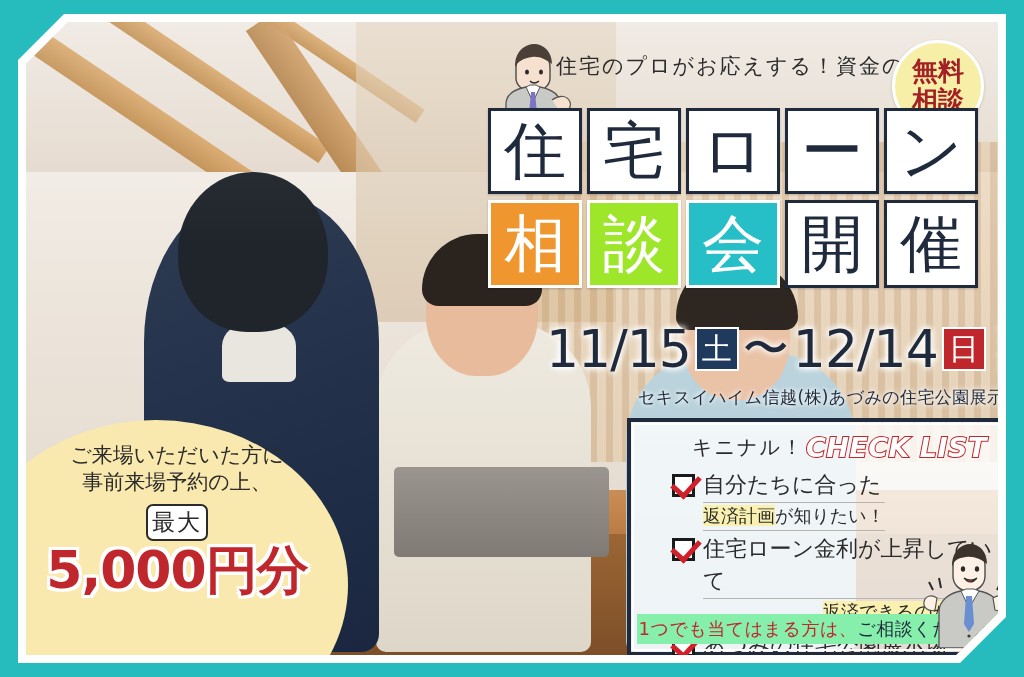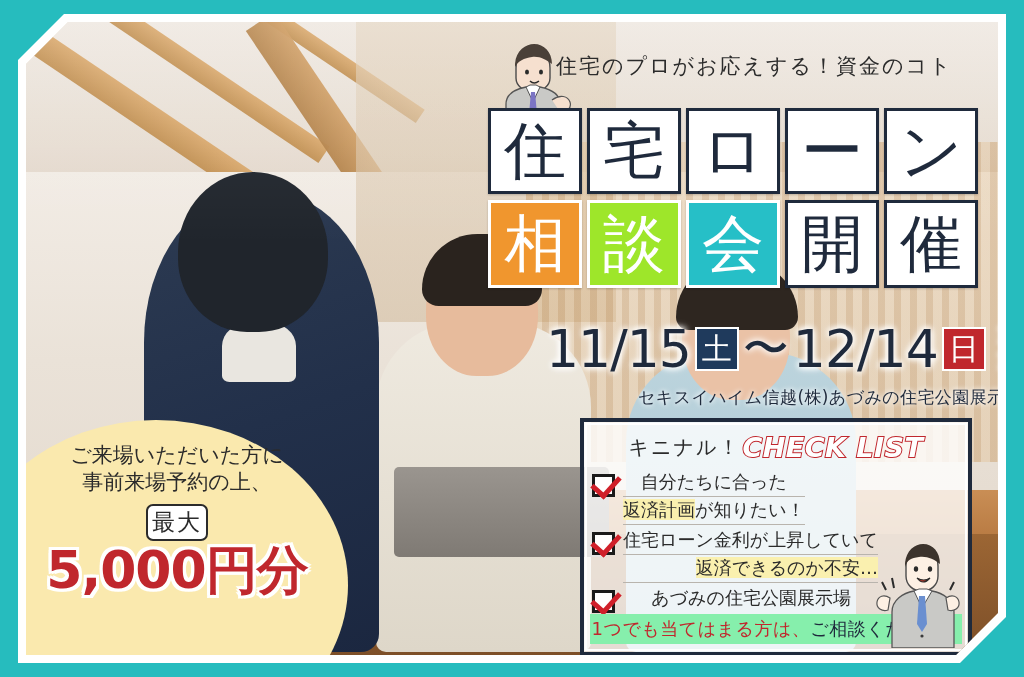--- a/index.html
+++ b/index.html
@@ -201,23 +201,23 @@
   }
   .promo-amount {
     font-size: 52px; line-height: 1.05; color: #C0272D; font-weight: bold;
     letter-spacing: -1px;
     text-shadow: -3px 0 0 #fff, 3px 0 0 #fff, 0 -3px 0 #fff, 0 3px 0 #fff,
                  -3px -3px 0 #fff, 3px -3px 0 #fff, -3px 3px 0 #fff, 3px 3px 0 #fff;
   }
 
   
   .check-panel {
-    position: absolute; left: 554px; top: 396px; width: 392px; height: 238px;
+    position: absolute; left: 601px; top: 396px; width: 392px; height: 238px;
     background: rgba(255,255,255,.80);
-    border: 4px solid #1f2a3c; outline: 2px solid #ffffff; outline-offset: -7px;
+    border: 4px solid #1f2a3c; outline: 2px solid #ffffff; outline-offset: -7px; padding-left: 33px;
   }
   .check-head {
     display: flex; align-items: center; justify-content: center; gap: 2px;
     margin-top: 10px; font-family: "DejaVu Sans", sans-serif;
   }
   .check-head-jp { font-size: 20px; color: #2b2b2b; letter-spacing: 2px; }
   .check-head-en {
     font-size: 27px; font-weight: bold; color: #ffffff; letter-spacing: .5px;
     -webkit-text-stroke: 2px #C0272D; paint-order: stroke fill; font-style: italic;
   }
@@ -226,21 +226,21 @@
   .cbox {
     flex: 0 0 auto; width: 23px; height: 23px; margin-top: 5px;
     border: 3px solid #1a1a1a; background: #fff; position: relative;
   }
   .cbox::after {
     content: ""; position: absolute; left: 2px; top: -7px;
     width: 13px; height: 22px; border: solid #D0202A;
     border-width: 0 5px 5px 0; transform: rotate(42deg);
   }
   .ctext { font-family: "DejaVu Sans", sans-serif; color: #2b2b2b; }
-  .cline1 { font-size: 18px; line-height: 1.45; border-bottom: 1px solid #b9b4ad; padding-bottom: 1px; text-align: center; }
+  .cline1 { font-size: 22px; line-height: 1.45; border-bottom: 1px solid #b9b4ad; padding-bottom: 1px; }
   .cline2 {
     font-size: 18px; line-height: 1.45; text-align: right;
     border-bottom: 1px solid #b9b4ad; padding-bottom: 1px;
   }
   .hl { background: #FAF0AF; }
   .cta-strip {
     position: absolute; left: 6px; right: 6px; bottom: 8px; height: 30px;
     background: #86efac; display: flex; align-items: center; justify-content: center;
     font-size: 18px; letter-spacing: .5px; font-family: "DejaVu Sans", sans-serif;
   }
@@ -290,20 +290,24 @@
       <path d="M40 53 L47 68 L54 53 L50 51 L44 51 Z" fill="#ffffff" stroke="#555" stroke-width="1"></path>
       <path d="M45 58 L49 58 L51 80 L47 86 L43 80 Z" fill="#7b74c4"></path>
       <ellipse cx="41" cy="38" rx="2" ry="2.6" fill="#2b2b2b"></ellipse>
       <ellipse cx="55" cy="38" rx="2" ry="2.6" fill="#2b2b2b"></ellipse>
       <path d="M44 47 Q48 51 53 47" stroke="#2b2b2b" stroke-width="1.5" fill="none"></path>
       <path d="M66 66 C74 60 82 62 84 68 C86 74 80 80 74 78" fill="#f6e0cf" stroke="#555" stroke-width="1.2"></path>
     </svg>
 
     <div class="top-copy">住宅のプロがお応えする！資金のコト</div>
 
+    <div class="badge-free">
+      <span>無料</span>
+      <span>相談</span>
+    </div>
 
     <div class="title-rows">
       <div class="trow row1">
         <div class="tile">住</div>
         <div class="tile">宅</div>
         <div class="tile">ロ</div>
         <div class="tile">ー</div>
         <div class="tile">ン</div>
       </div>
       <div class="trow row2">

